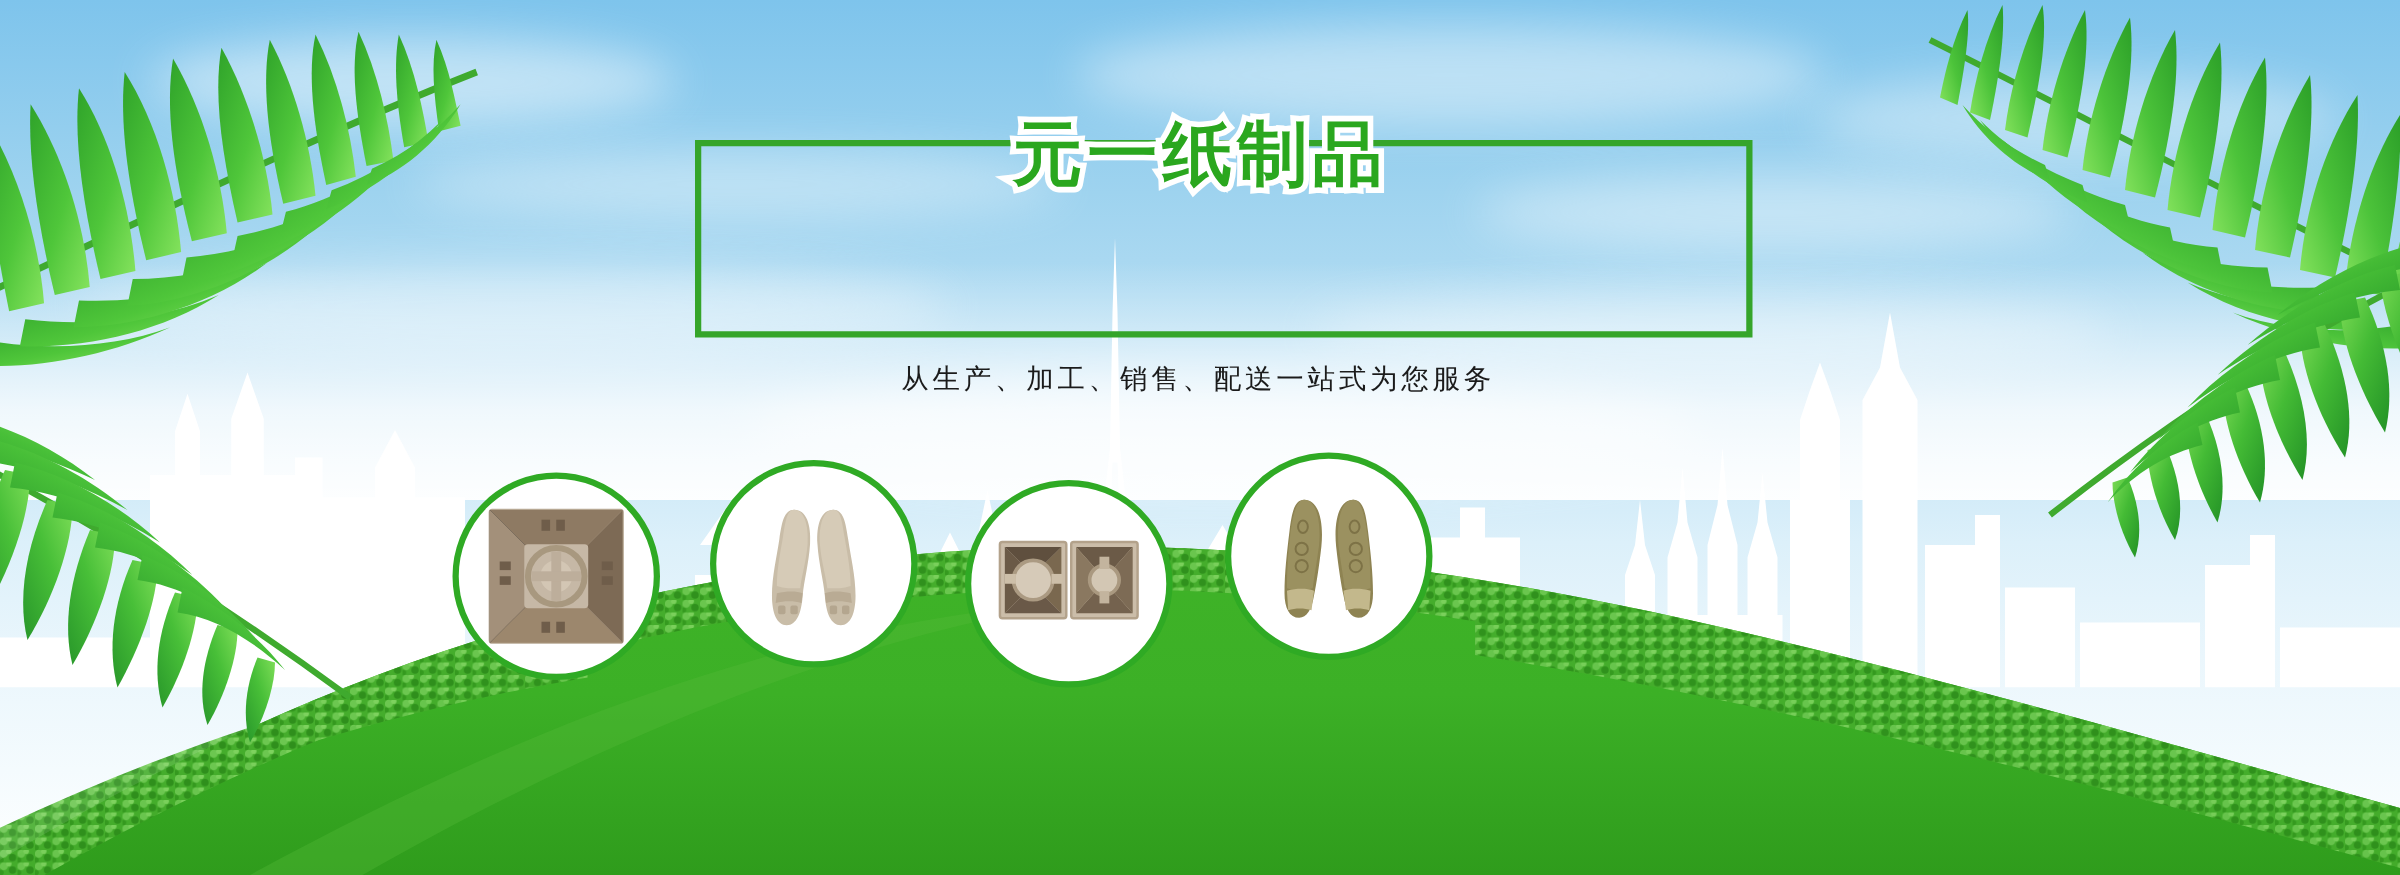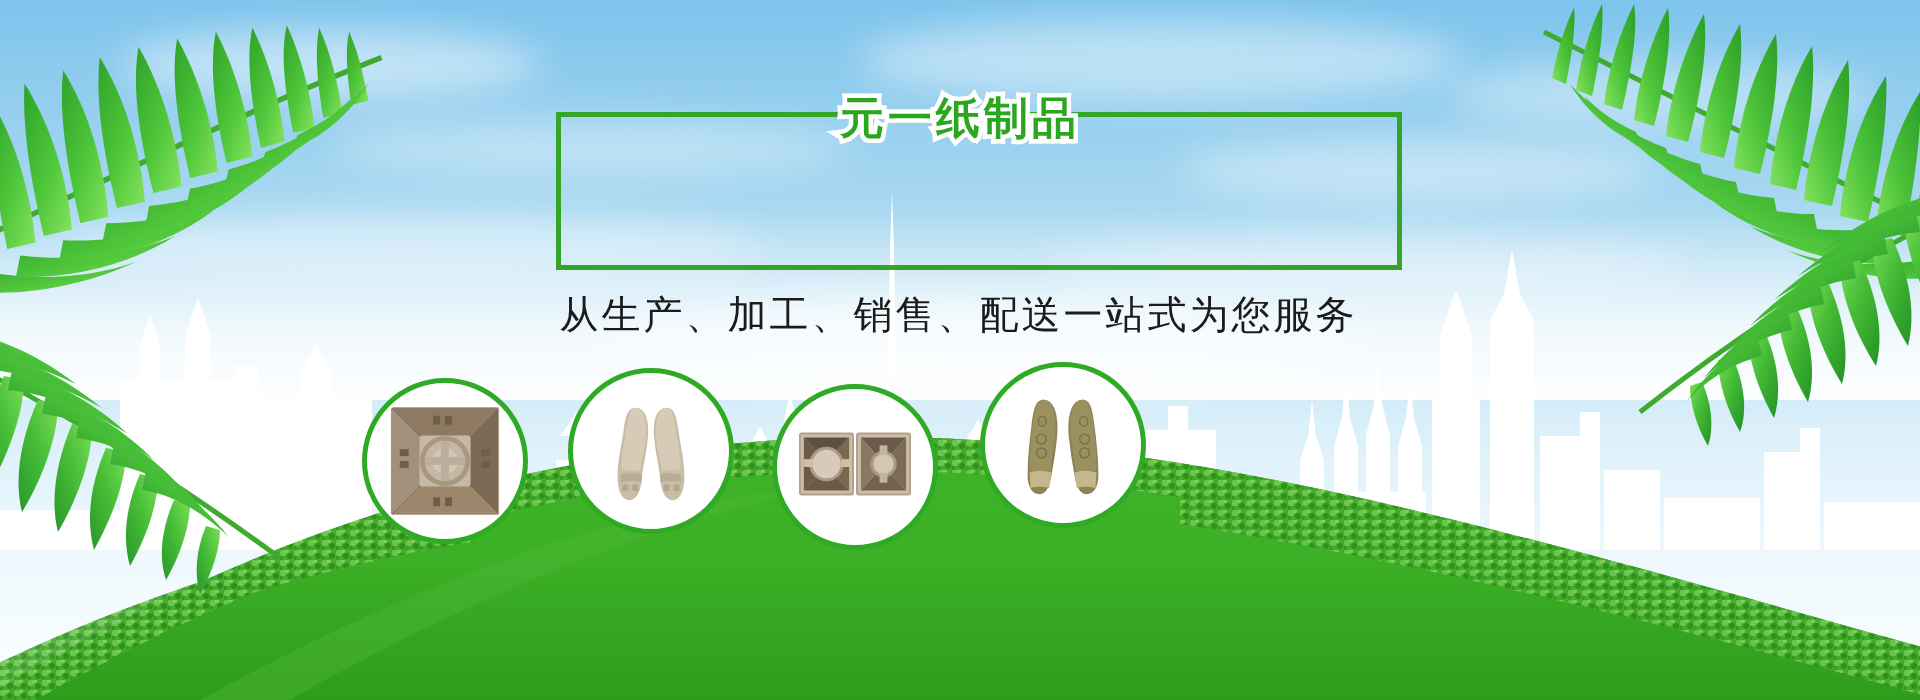--- a/index.html
+++ b/index.html
@@ -99,35 +99,35 @@
     color: #2aa71e;
     letter-spacing: 4px;
     line-height: 1;
     -webkit-text-stroke: 9px #ffffff;
     paint-order: stroke fill;
     text-shadow:
        0 0 2px #ffffff,
        2px 2px 0 rgba(255,255,255,.9);
   }
   .hl-line.l1 {
-    font-size: 44px;
+    font-size: 56px;
     margin-bottom: 10px;
   }
   .hl-line.l2 {
     font-size: 62px;
   }
 
   .subtitle {
     position: absolute;
     left: 0;
     top: 288px;
     width: 1917px;
     text-align: center;
     font-family: "DejaVu Sans", sans-serif;
-    font-size: 39px;
+    font-size: 22px;
     color: #1b1b1b;
     letter-spacing: 3px;
     z-index: 6;
   }
 
   
   .circles {
     position: absolute;
     left: 0;
     bottom: 0;

